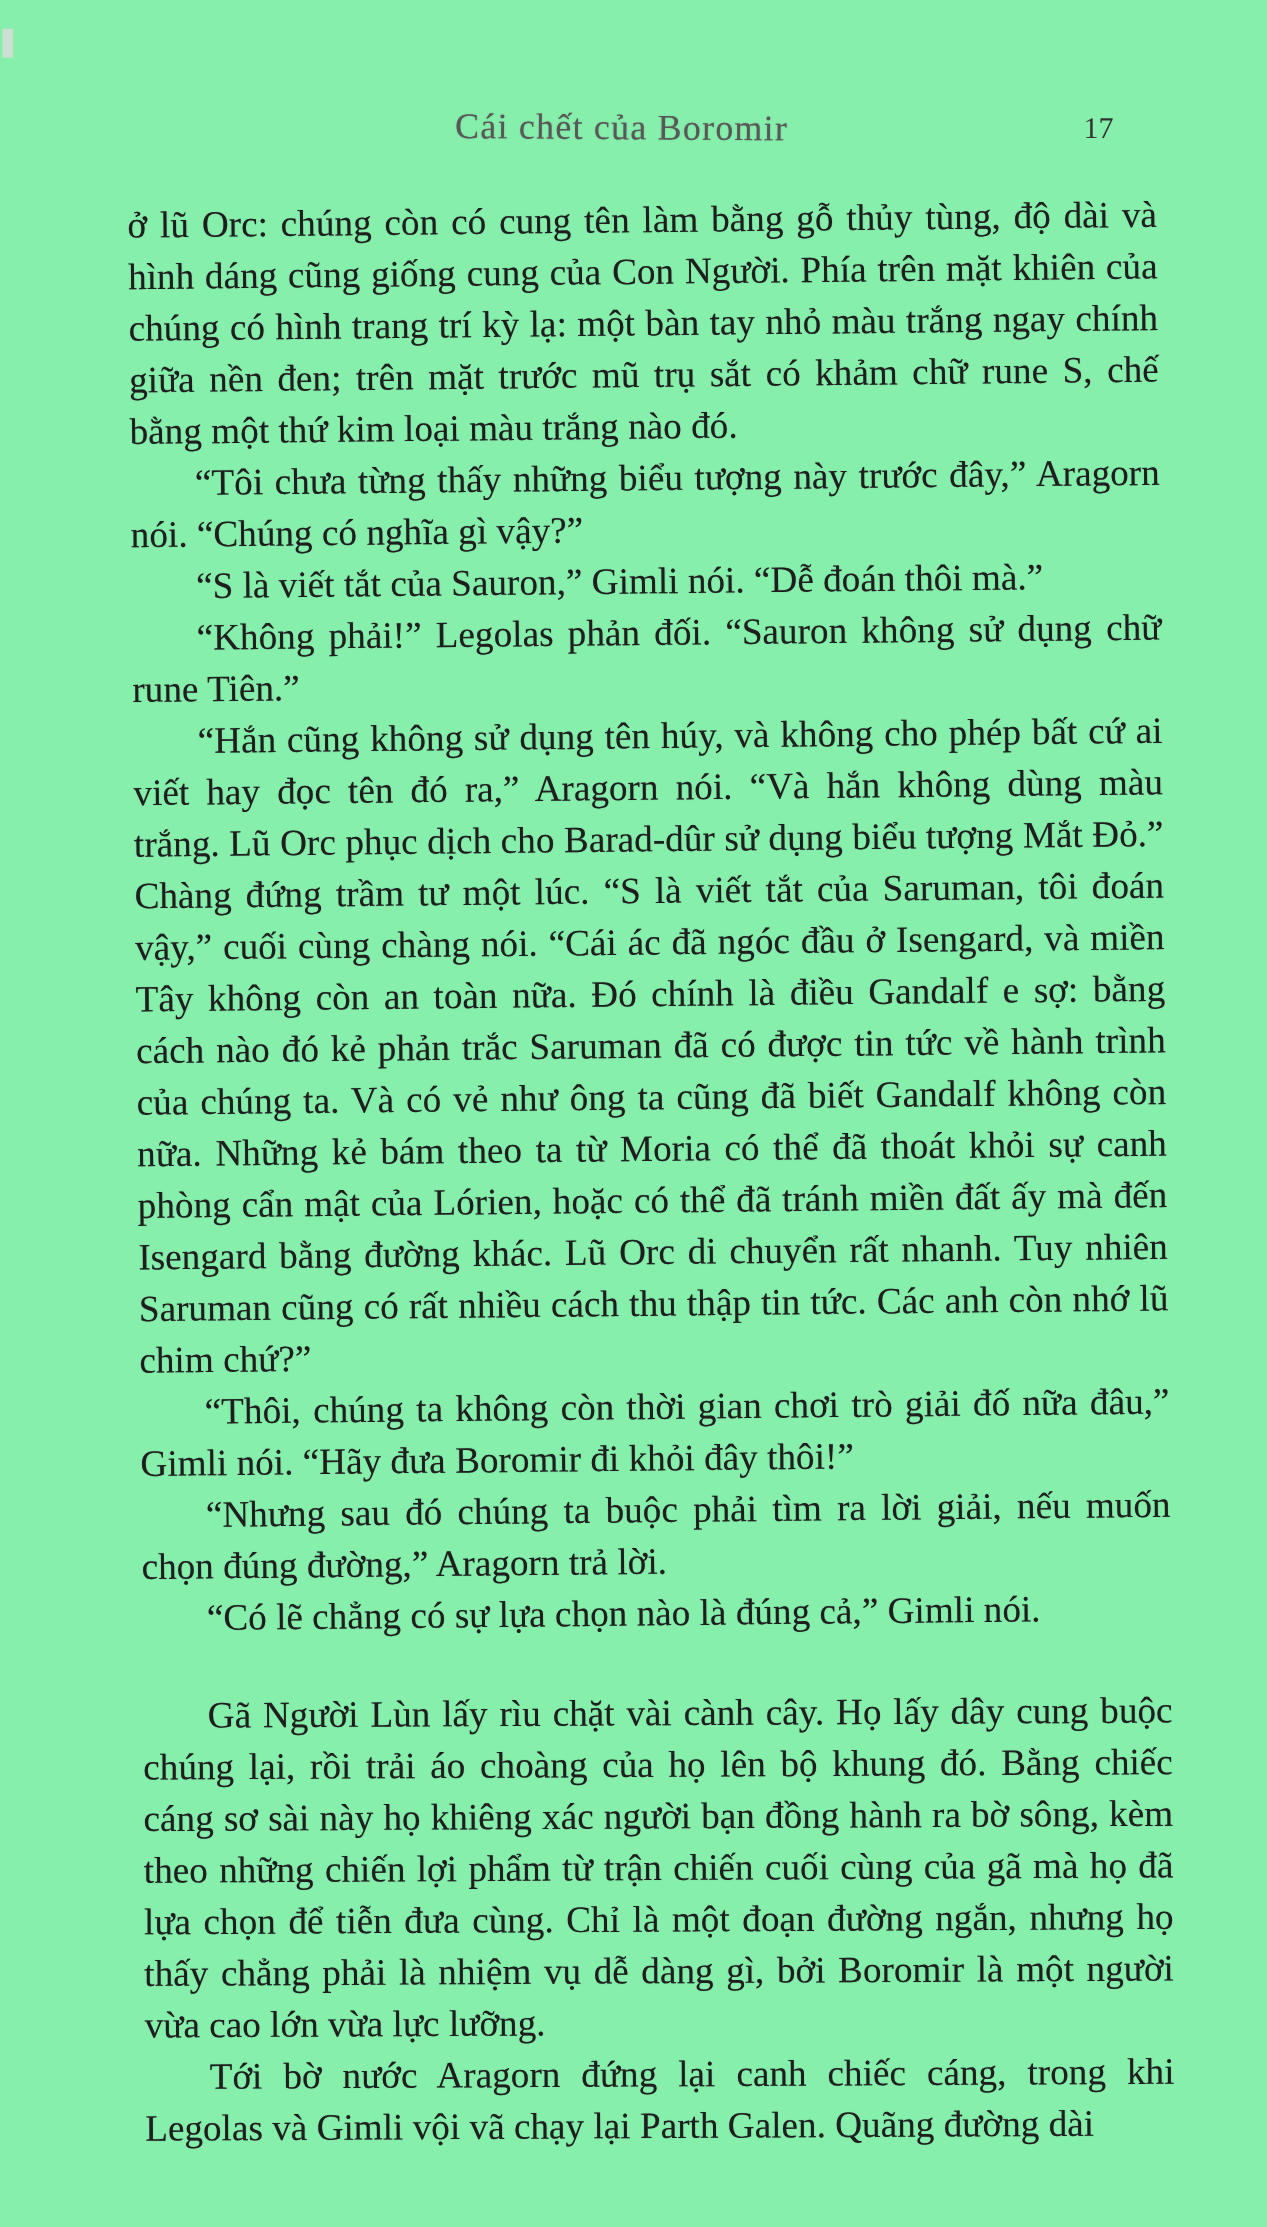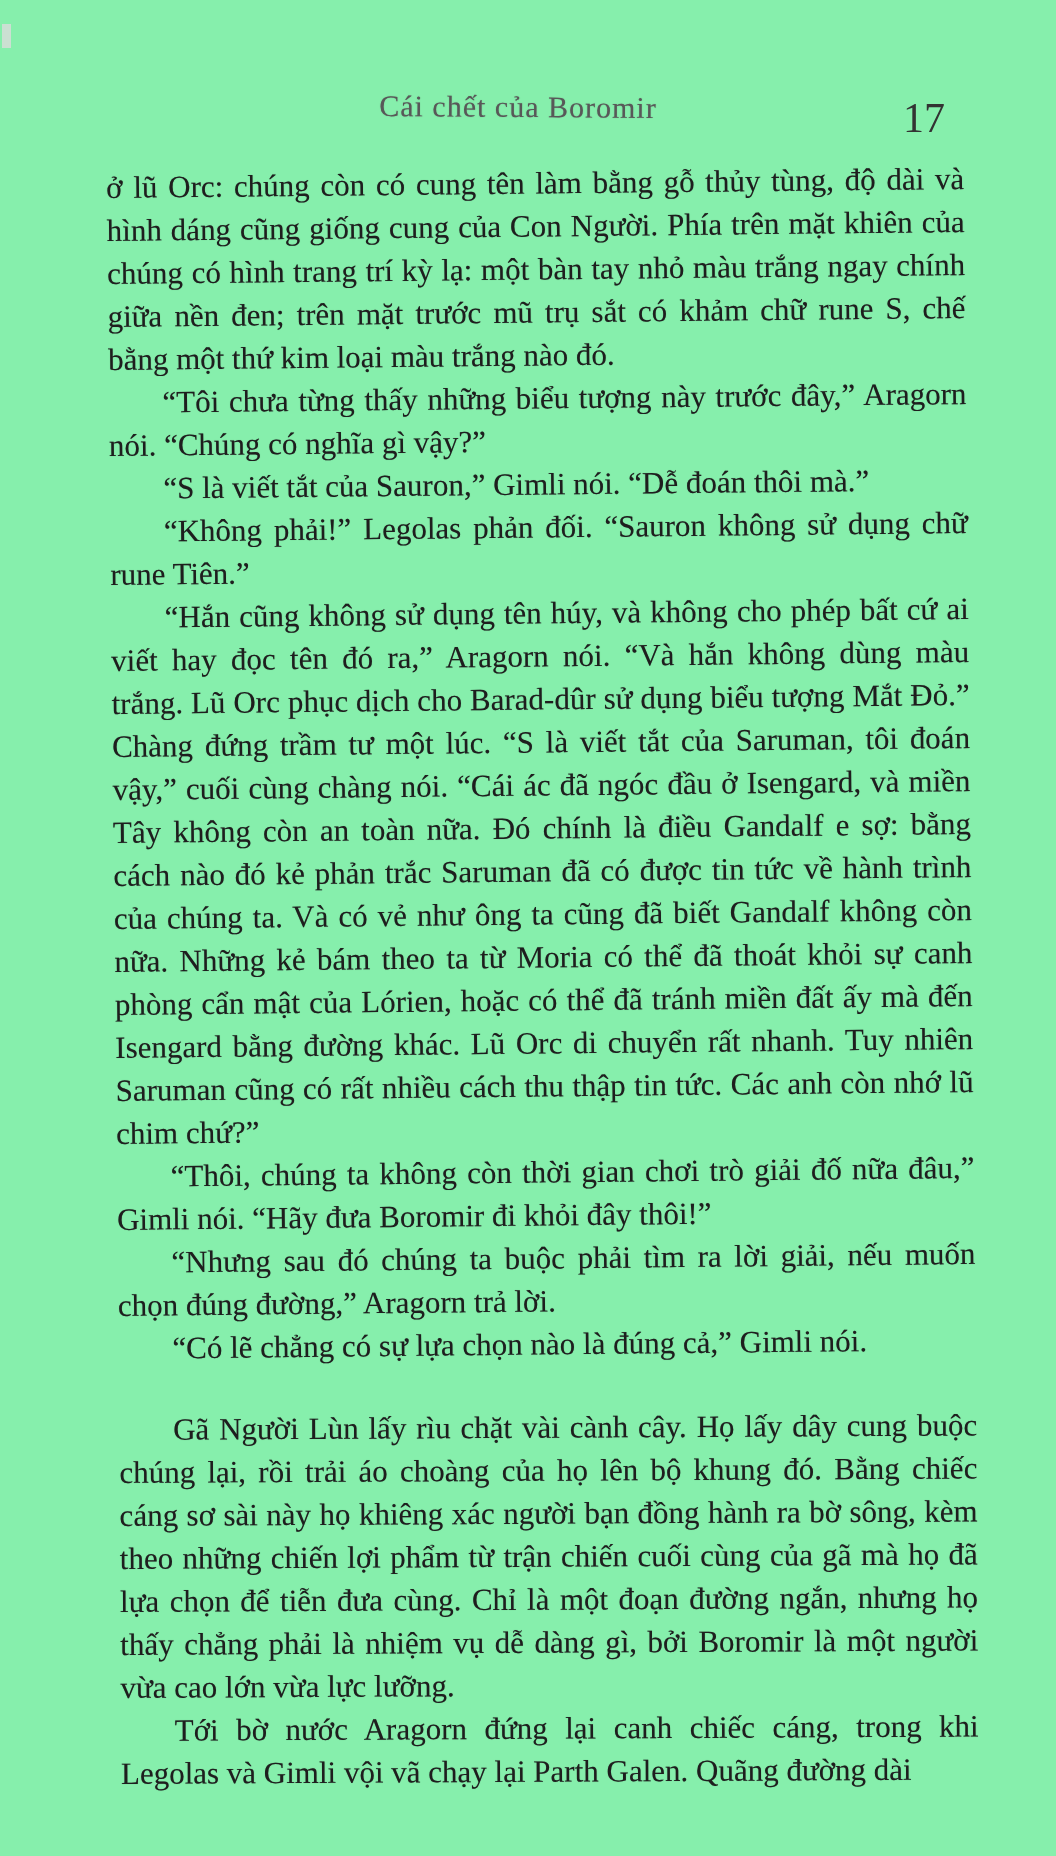--- a/index.html
+++ b/index.html
@@ -36,21 +36,21 @@
     line-height: 38px;
     color: #585858;
     letter-spacing: 1px;
     transform: rotate(0.4deg);
     text-shadow: 0 0 1px rgba(90,90,90,0.5);
   }
   .page-number {
     position: absolute;
     top: 94px;
     left: 903px;
-    font-size: 42px;
+    font-size: 25px;
     color: #333333;
   }
   .body-text {
     position: absolute;
     top: 166px;
     left: 106px;
     width: 858px;
     transform: rotate(-0.6deg);
     transform-origin: left top;
   }

